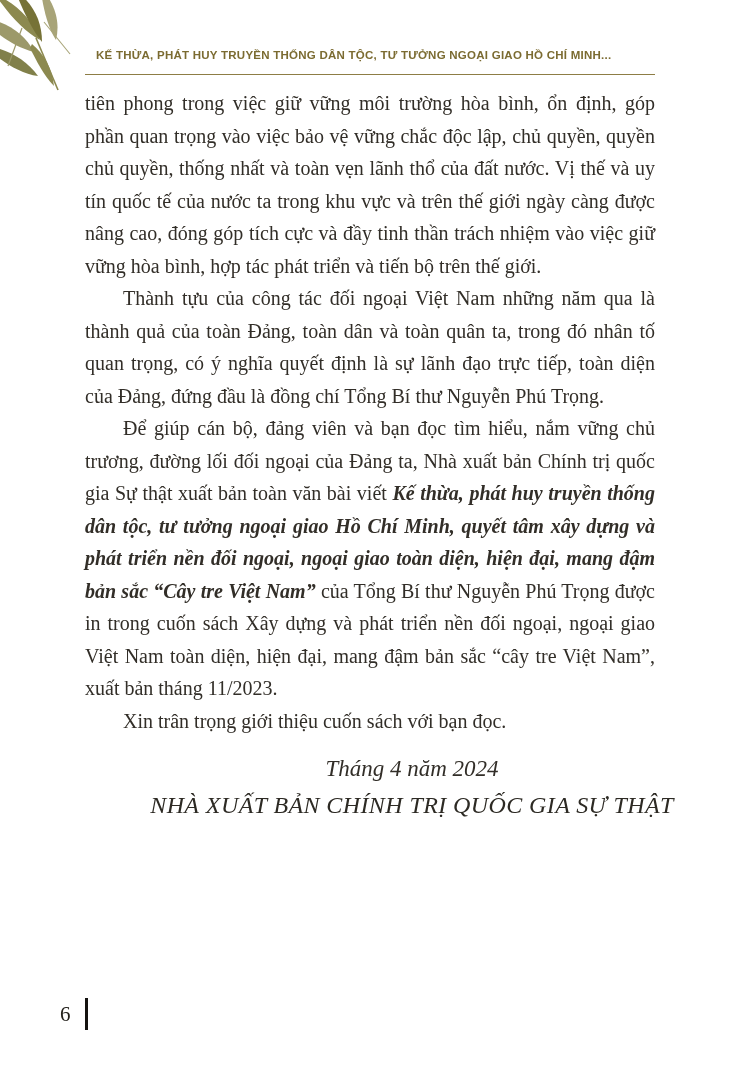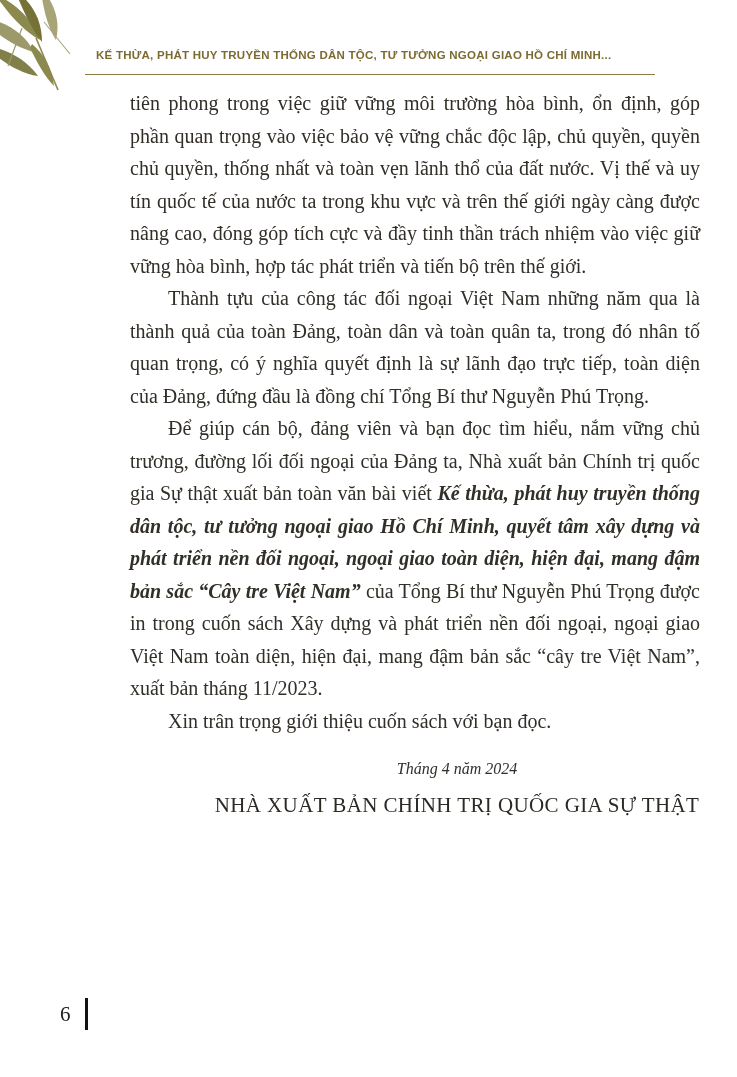--- a/index.html
+++ b/index.html
@@ -33,44 +33,44 @@
     background: #8d7d45;
     border: none;
   }
   .body-text {
     position: absolute; top: 87px; left: 85px;
     width: 570px;
     font-size: 20px;
     line-height: 32.5px;
     color: #322e28;
     text-align: justify;
-    margin-left: 45px;
   }
   .body-text p { text-indent: 38px; }
   .body-text p.no-indent { text-indent: 0; }
   .seg-title { font-weight: 700; font-style: italic; }
   .seg-book  { }
   .closing {
     margin-top: 16px;
     text-align: center;
     position: relative;
     left: 42px;
     text-indent: 0;
   }
   .closing .date-line {
     font-style: italic;
-    font-size: 16px;
+    font-size: 23px;
     color: #322e28;
   }
   .closing .publisher-line {
     margin-top: 3px;
-    font-size: 21px;
+    font-size: 24px;
     letter-spacing: 0.4px;
     color: #2d2a24;
     white-space: nowrap;
+    font-style: italic;
   }
   .page-footer {
     position: absolute; left: 60px; top: 998px;
     display: flex; align-items: center;
   }
   .page-number {
     font-size: 21px;
     color: #25221d;
   }
   .page-number-rule {

